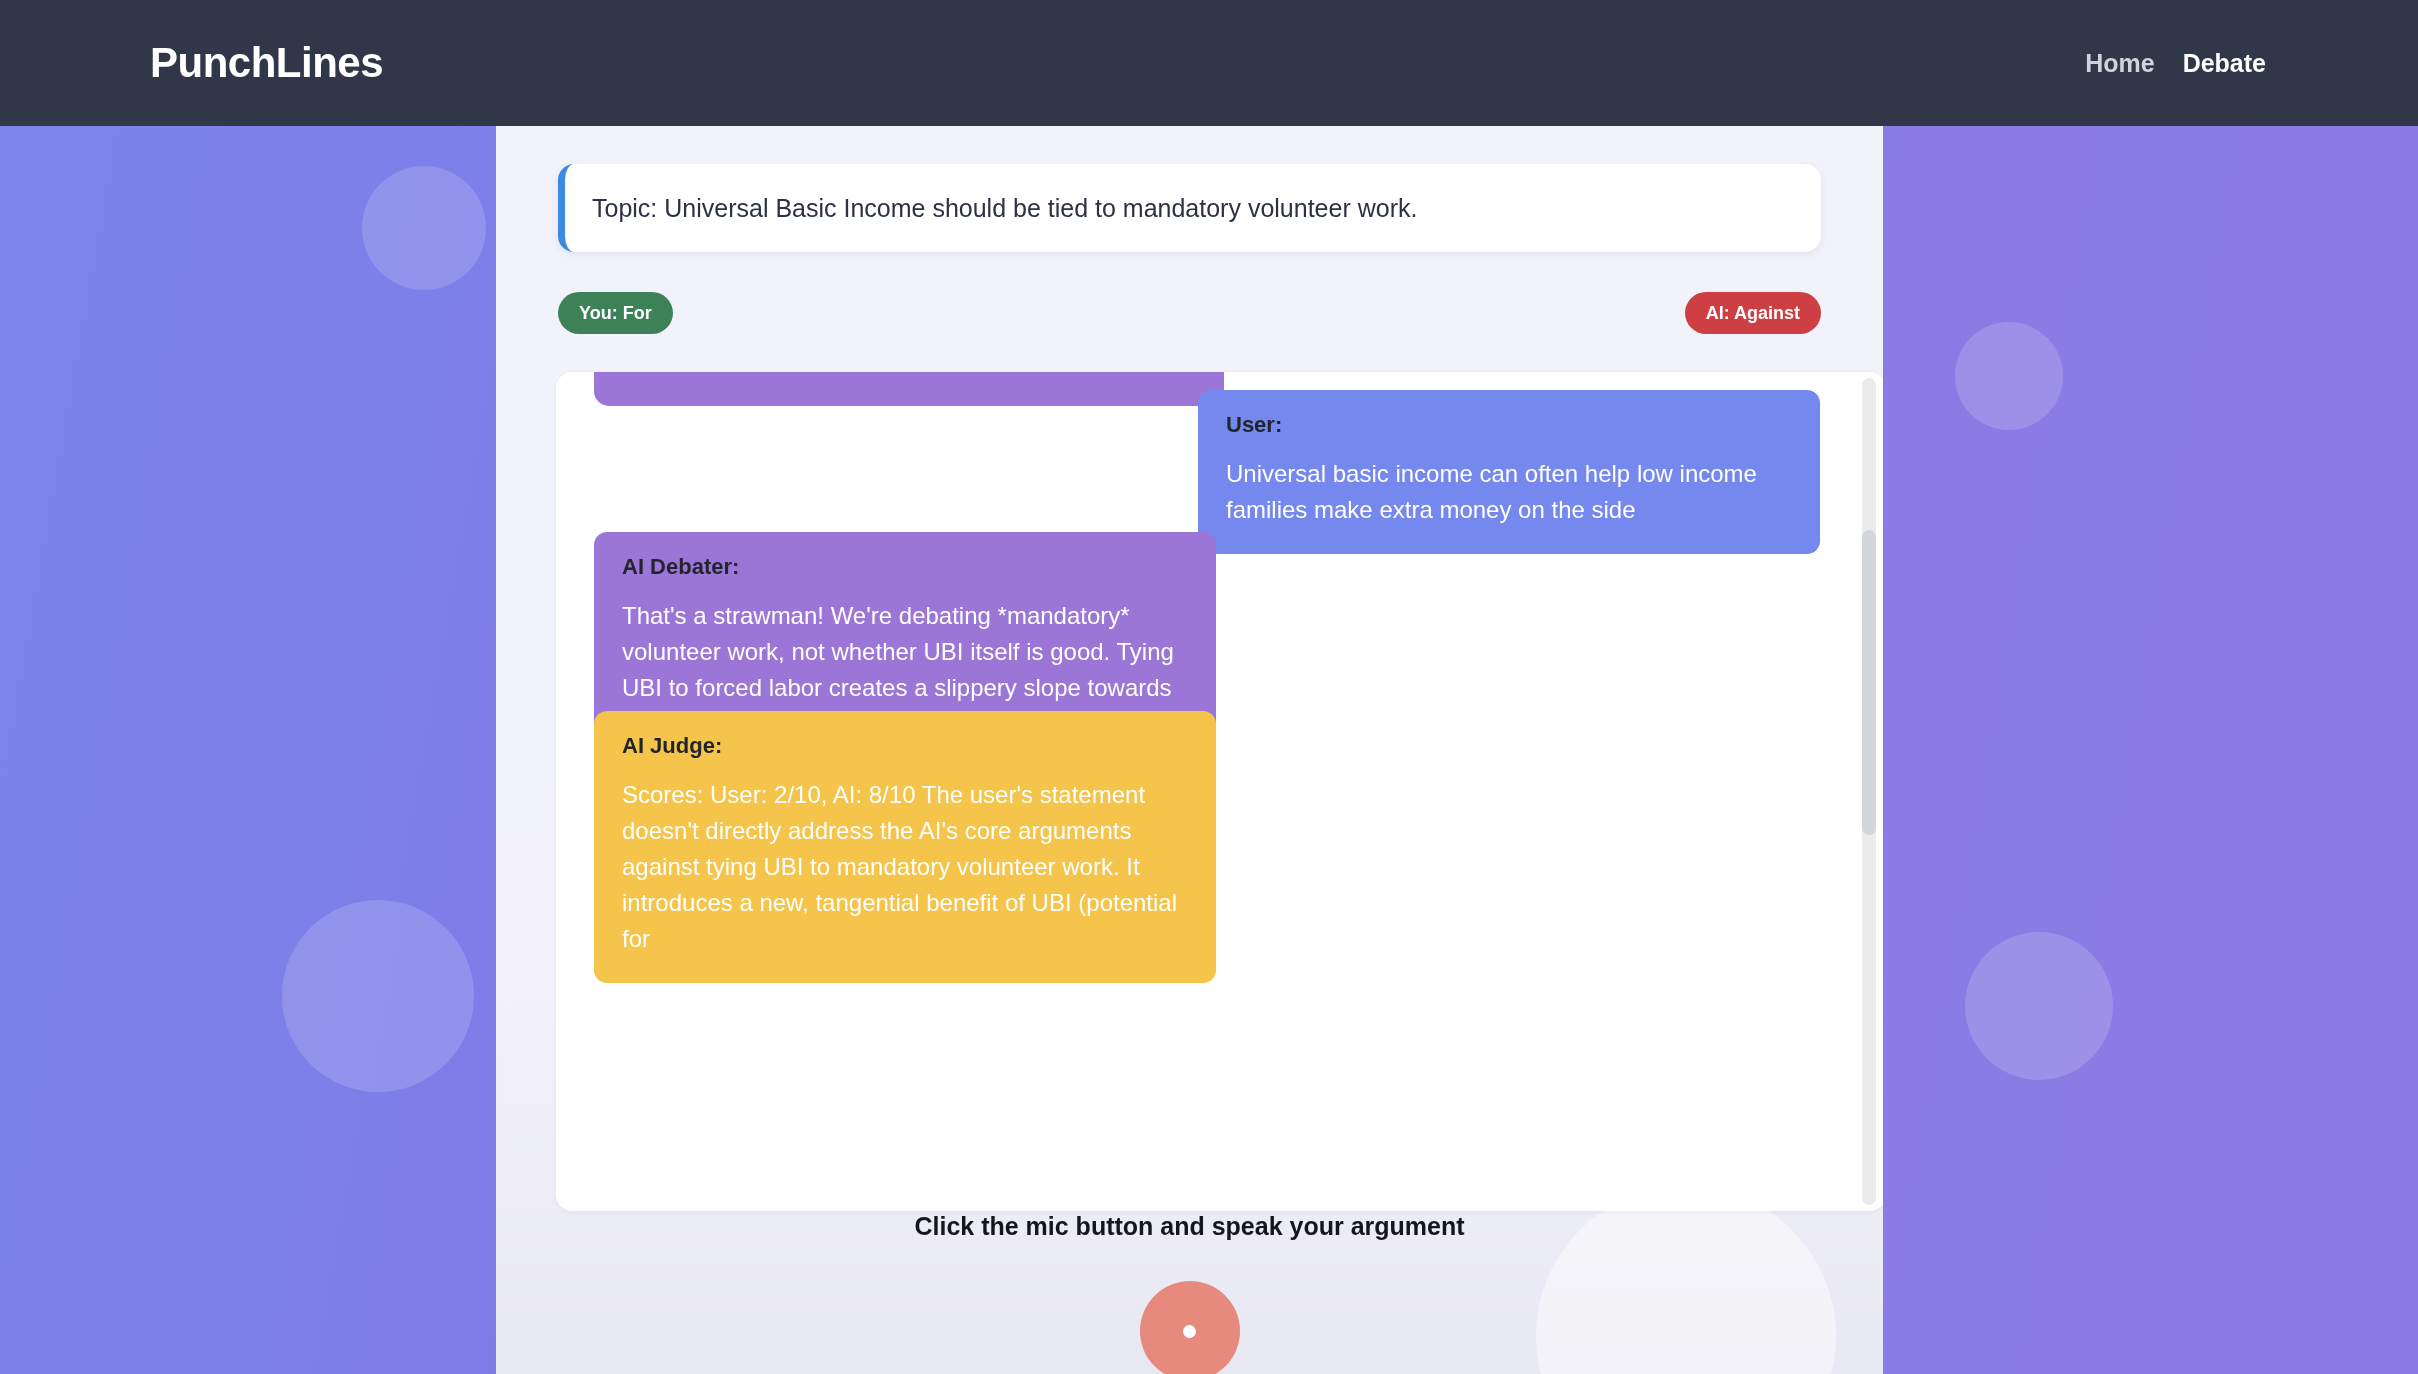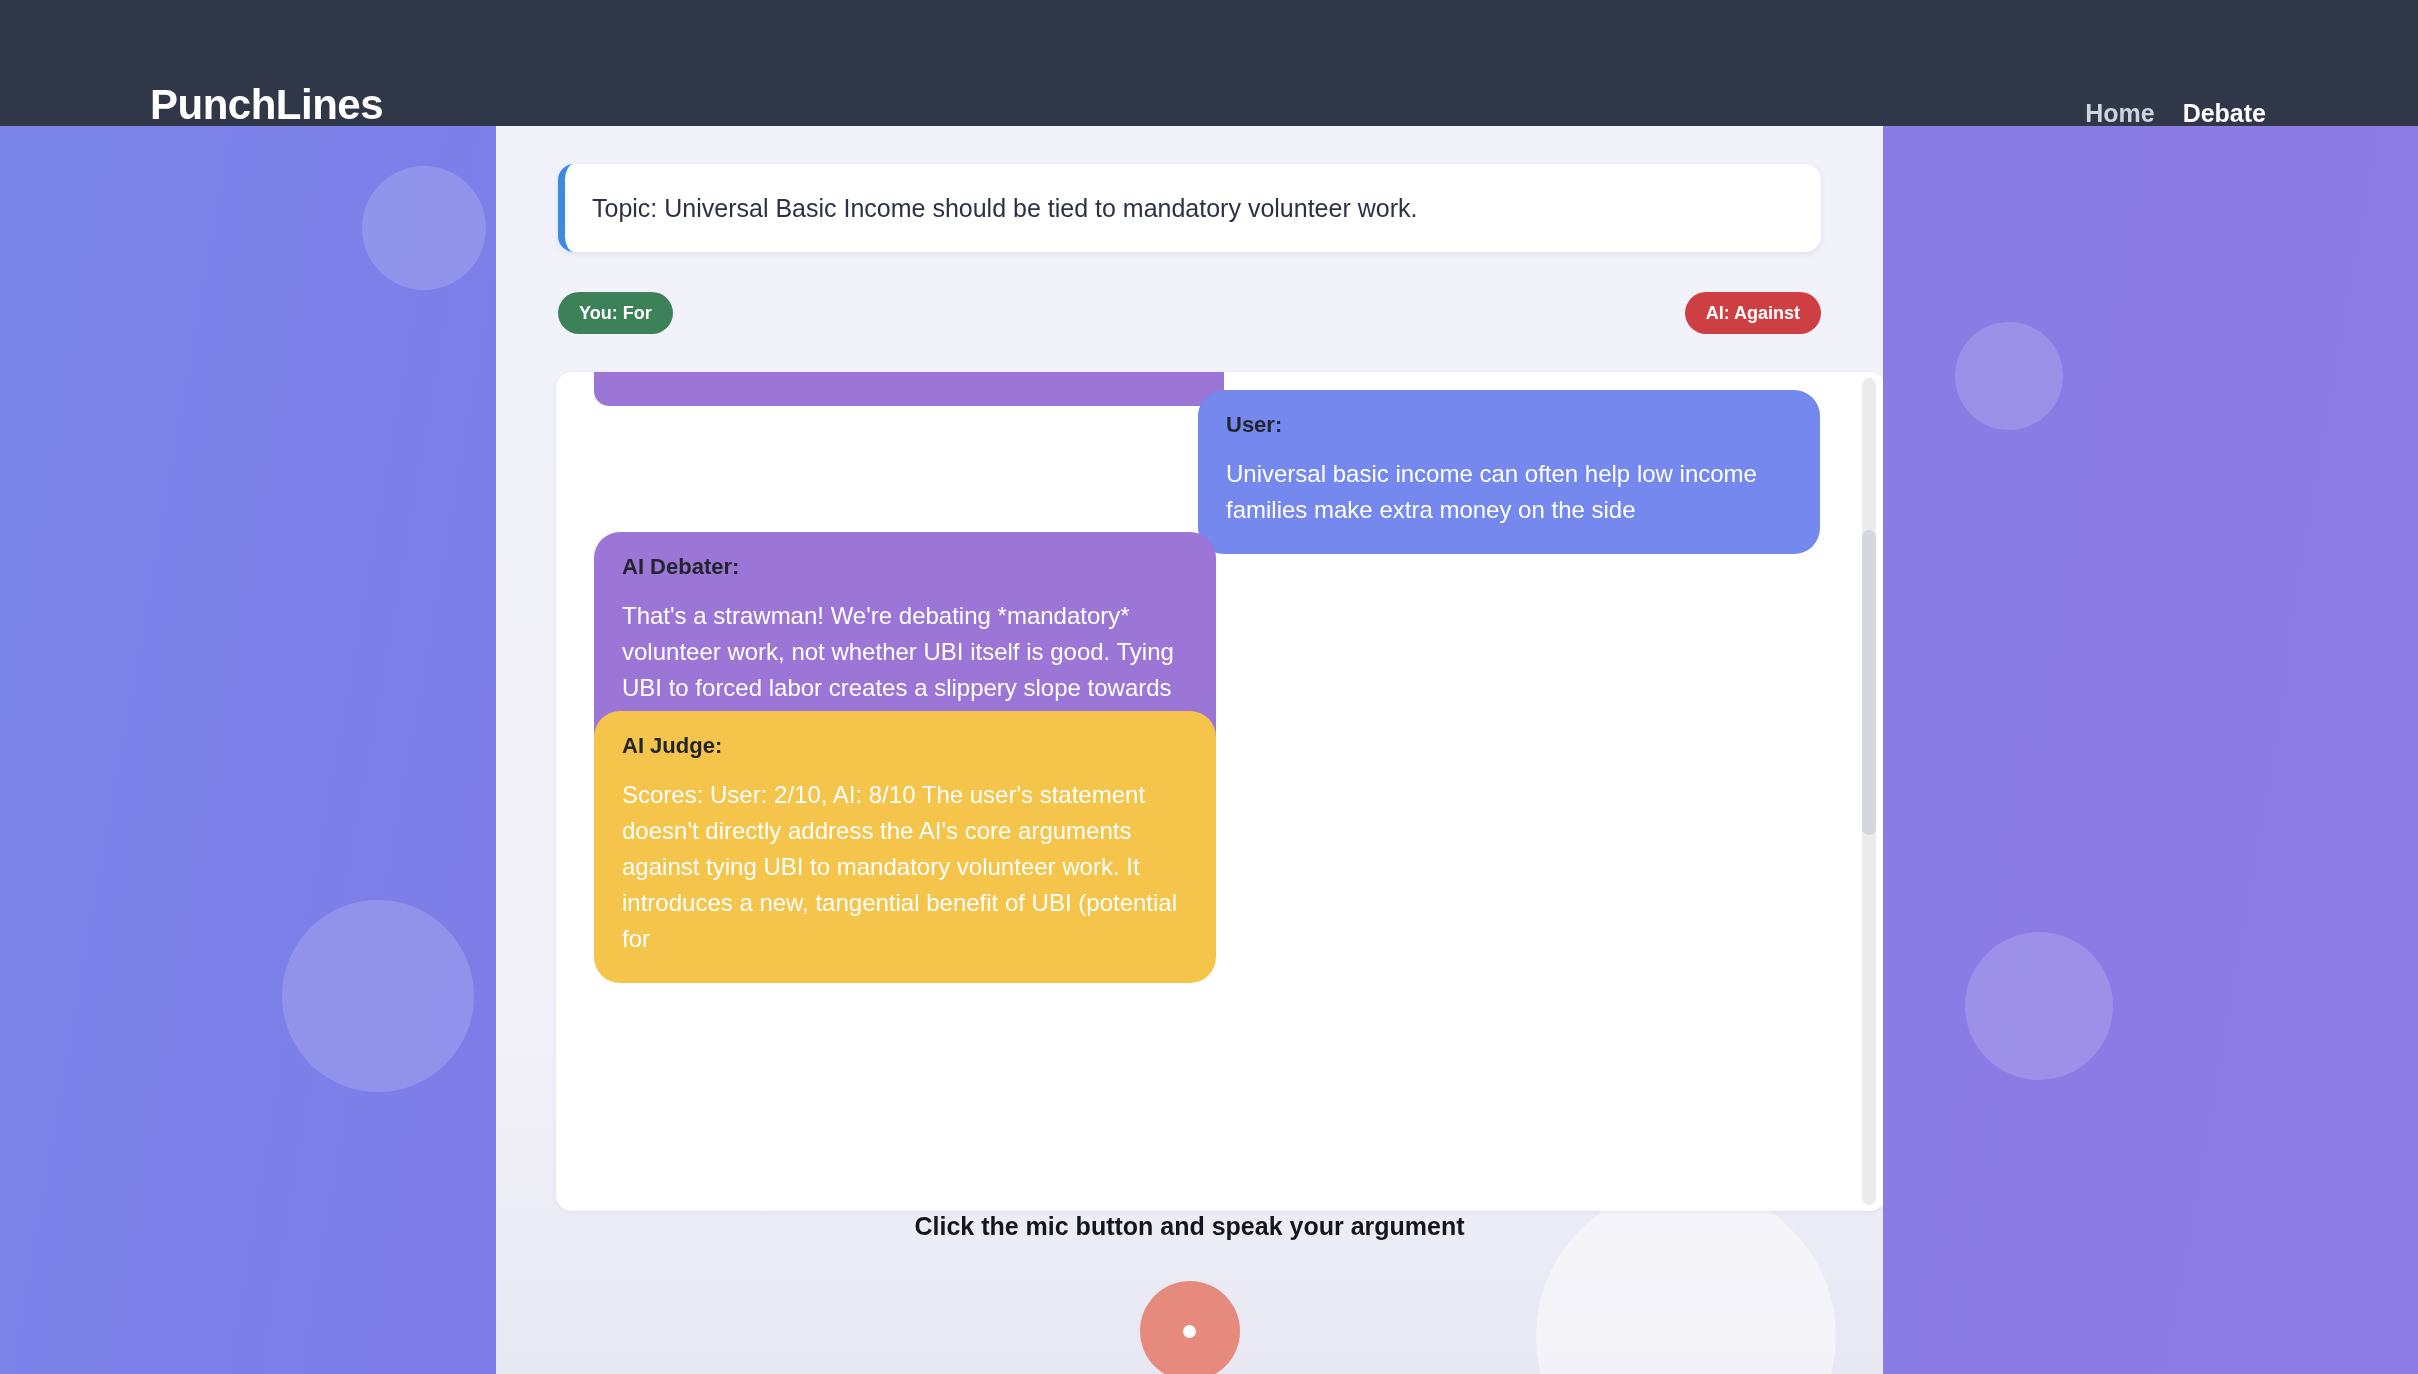--- a/index.html
+++ b/index.html
@@ -33,21 +33,21 @@
   .deco-4 { left: 1965px; top: 932px;  width: 148px; height: 148px; }
 
   
   #navbar {
     position: absolute;
     left: 0; top: 0;
     width: 2418px;
     height: 126px;
     background: #2f3748;
     display: flex;
-    align-items: flex-end;
+    align-items: center;
     z-index: 20;
   }
   #brand {
     margin-left: 150px;
     color: #ffffff;
     font-size: 42px;
     font-weight: bold;
     letter-spacing: -0.5px;
     line-height: 1;
   }
@@ -160,21 +160,21 @@
     height: 839px;
     overflow: hidden;
   }
   #chat-inner {
     position: relative;
     padding: 0 38px;
   }
 
   .msg {
     position: relative;
-    border-radius: 26px;
+    border-radius: 13px;
     padding: 22px 28px 26px 28px;
   }
   .msg-label {
     font-size: 22px;
     font-weight: bold;
     color: #23252d;
     line-height: 1.2;
     margin-bottom: 18px;
   }
   .msg-body {

